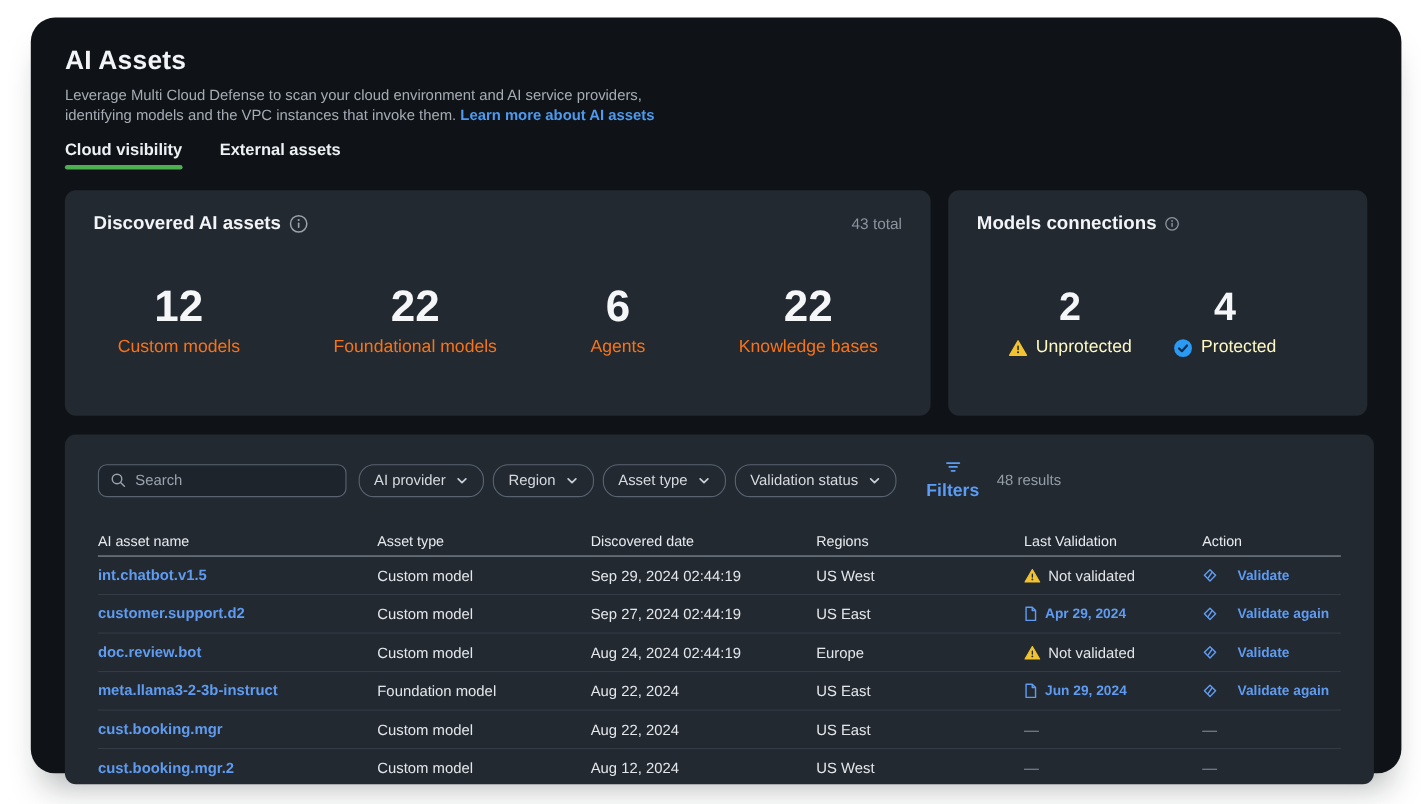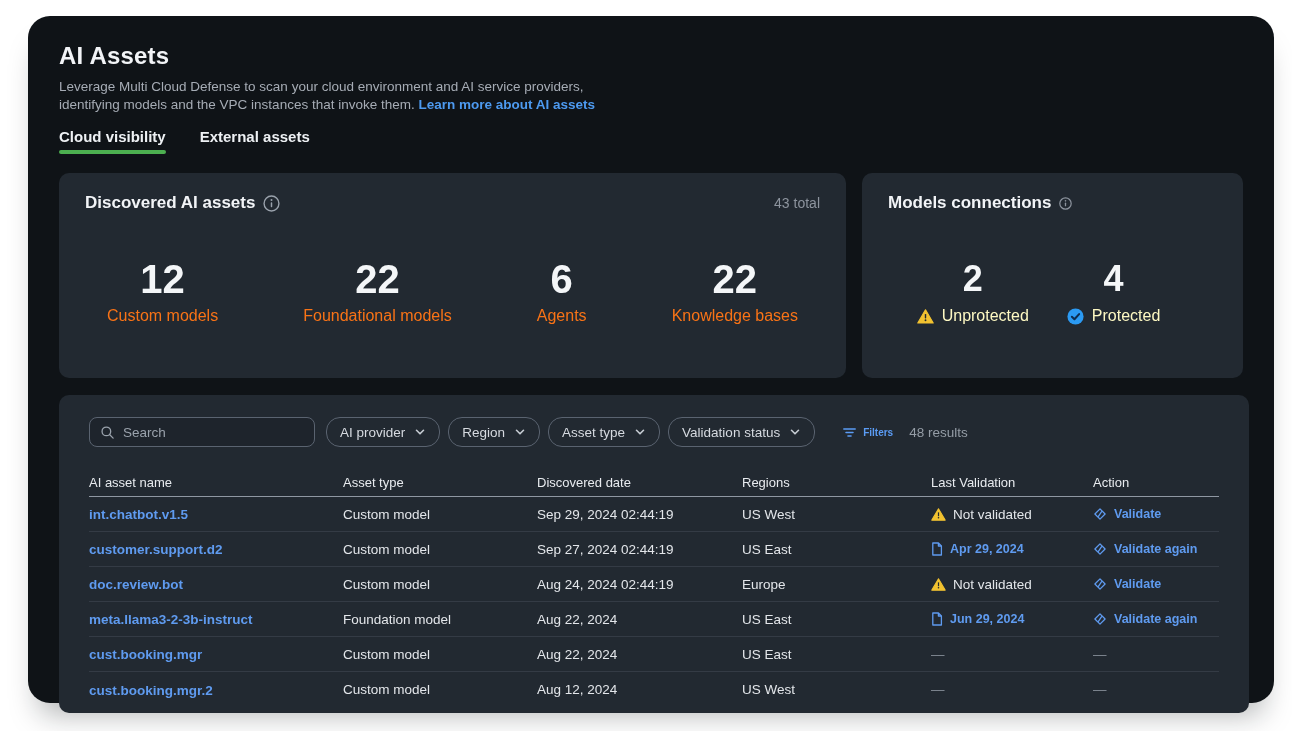--- a/index.html
+++ b/index.html
@@ -91,22 +91,23 @@
   .search-box input::placeholder { color: #9aa2ac; }
   .dropdowns { display: flex; gap: 8px; margin-left: 11px; }
   .dropdown {
     display: flex; align-items: center; gap: 9px;
     height: 30px; padding: 0 13px;
     border: 1px solid #5a6370; border-radius: 14px;
     color: #d6dae0; font-size: 13.5px; cursor: pointer; background: transparent;
   }
   .filters-link {
     display: flex; align-items: center; gap: 6px;
-    margin-left: 27px; color: #5b9cf5; font-size: 10px; font-weight: 700;
+    margin-left: 27px; color: #5b9cf5; font-size: 16px; font-weight: 700;
     cursor: pointer;
+    flex-direction: column;
   }
   .results-count { margin-left: 16px; color: #959da6; font-size: 13.5px; }
   
   .grid-row {
     display: grid;
     grid-template-columns: 254px 194px 205px 189px 162px 1fr;
     align-items: center;
   }
   .table-header {
     margin-top: 22px; height: 28px;
@@ -116,21 +117,21 @@
   .tr { height: 35px; border-bottom: 1px solid #343b45; }
   .tr:last-child { border-bottom: none; }
   .asset-link {
     color: #5f9bf0; font-size: 13.5px; font-weight: 700;
     text-decoration: none; cursor: pointer;
   }
   .cell-text { color: #e3e6ea; font-size: 13.5px; }
   .cell-flex { display: flex; align-items: center; gap: 7px; }
   .val-date-text { color: #5f9bf0; font-size: 12.5px; font-weight: 700; cursor: pointer; }
   .action-link {
-    display: flex; align-items: center; gap: 7px;
+    display: flex; align-items: center; gap: 18px;
     color: #5f9bf0; font-size: 12.5px; font-weight: 700; cursor: pointer;
   }
   .dash { color: #878f99; font-size: 13.5px; }
   .icon { display: inline-flex; flex: none; }
 </style>
 </head>
 <body>
 
 <div class="panel">
 

